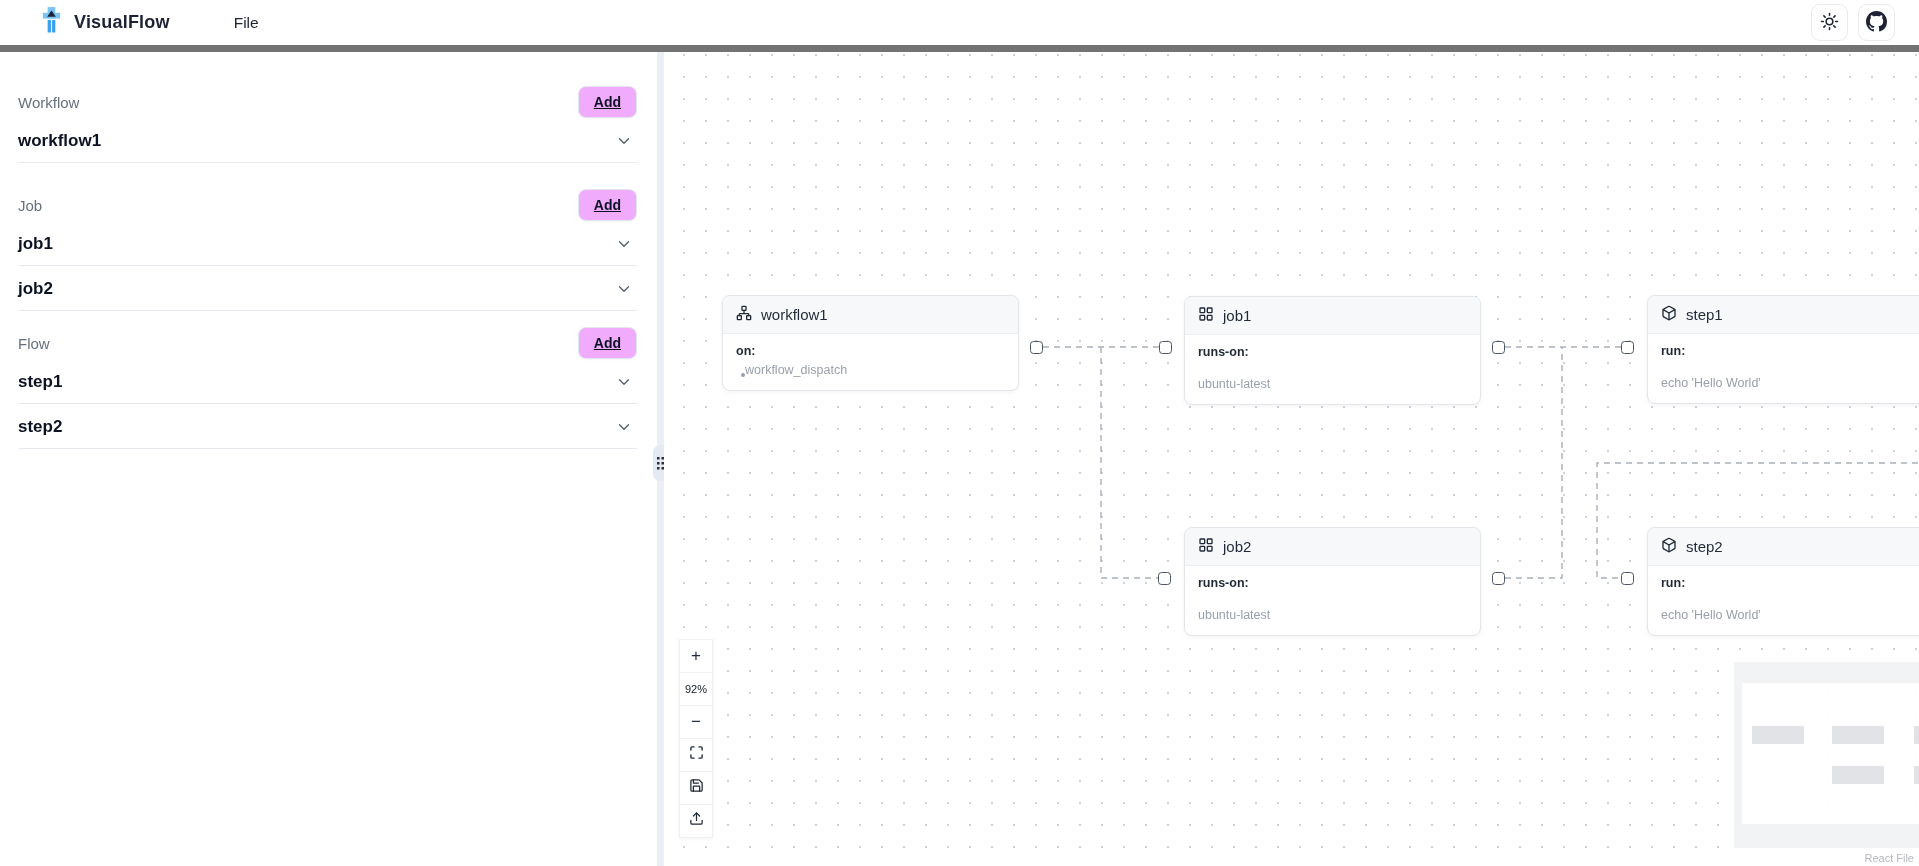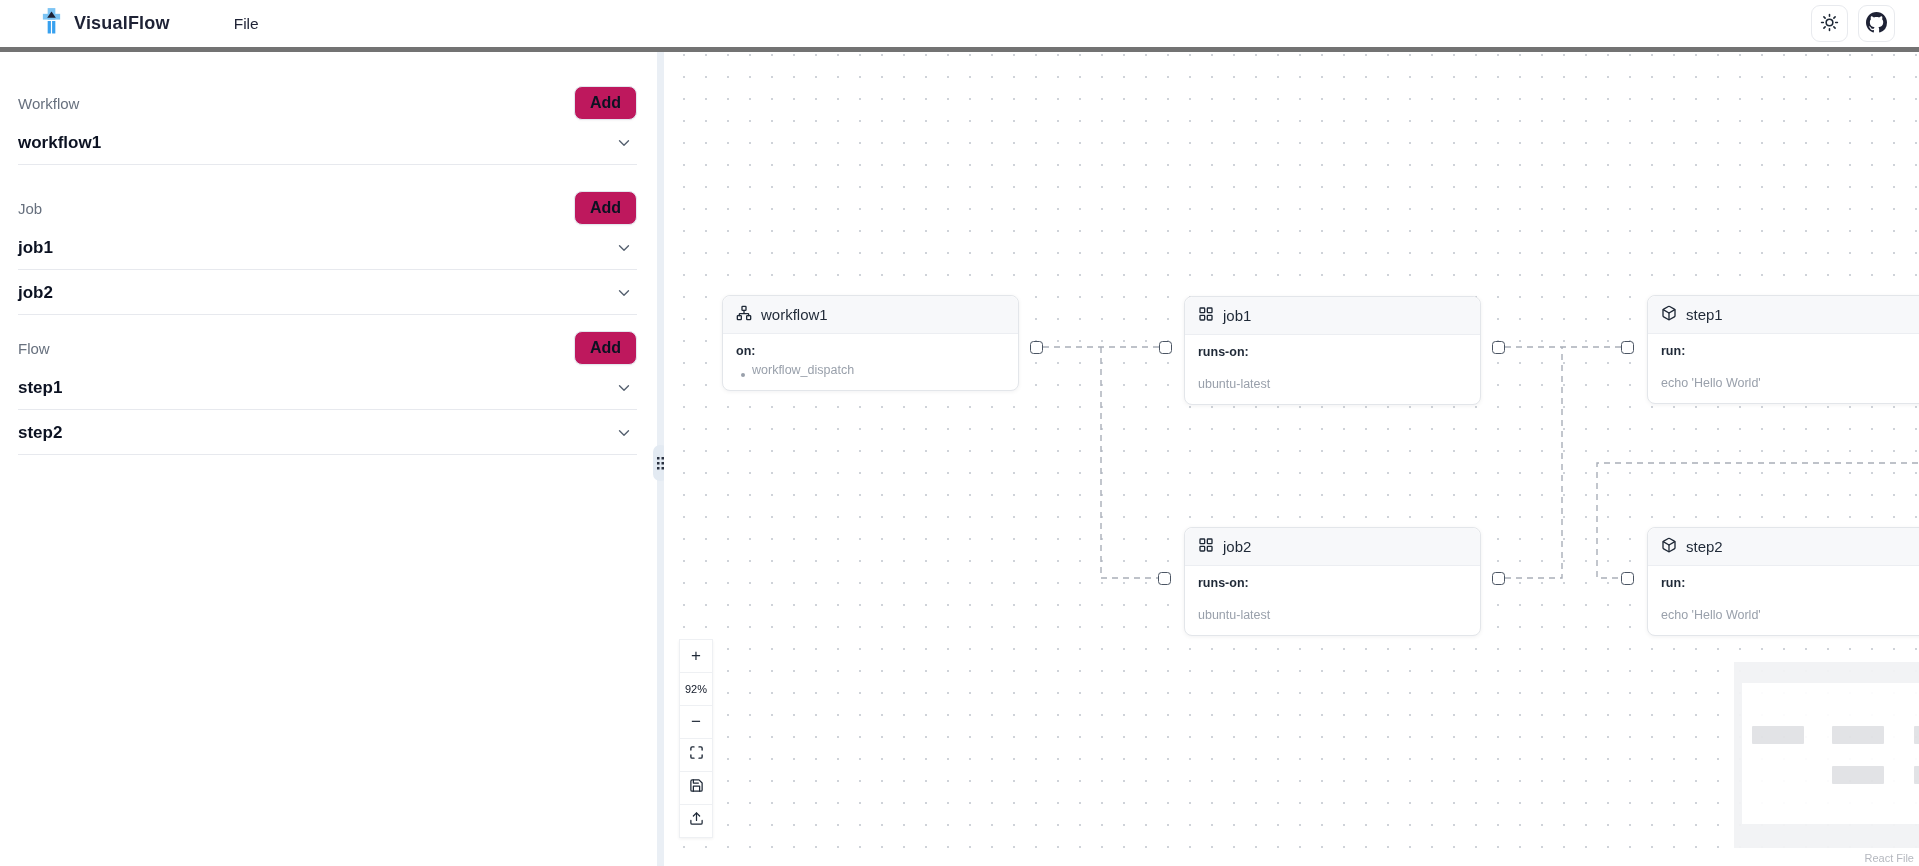--- a/index.html
+++ b/index.html
@@ -1,38 +1,38 @@
 <!DOCTYPE html>
 <html><head>
 <meta charset="utf-8">
 <style>
   * { box-sizing: border-box; margin: 0; padding: 0; }
   html,body { width:1919px; height:866px; overflow:hidden; background:#fff;
     font-family:"Liberation Sans", sans-serif; color:#1e2235; }
 
   
   .topbar { height:52px; display:flex; align-items:center; padding:0 24px 0 40px;
-    border-bottom:5px solid #737373; background:#fff; }
+    border-bottom:7px solid #737373; background:#fff; }
   .brand { display:flex; align-items:center; gap:11px; }
   .brand-name { font-size:18px; font-weight:700; color:#1e2235; letter-spacing:.2px; }
   .menu-file { margin-left:64px; font-size:15.5px; color:#1e2235; cursor:pointer; }
   .topbar-right { margin-left:auto; display:flex; gap:10px; }
   .icon-btn { width:37px; height:37px; border:1px solid #e8eaee; border-radius:9px;
     background:#fff; display:grid; place-items:center; cursor:pointer; }
 
   
   .main { display:flex; height:814px; }
 
   
   .sidebar { width:657px; padding:34px 20px 0 18px; background:#fff; flex:none; }
   .section-head { display:flex; align-items:center; justify-content:space-between; }
   .section-label { font-size:15px; color:#67707e; }
-  .add-btn { padding:7px 15px; font-size:16px; font-weight:600; color:#0c1222;
-    background:#be185d; border:1px solid #e2e7ee; border-radius:8px; cursor:pointer;
-    box-shadow:0 1px 2px rgba(16,24,40,.04); font-family:inherit; }
+  .add-btn { padding:7px 15px; font-size:14px; font-weight:600; color:#0c1222;
+    background:#f0abfc; border:1px solid #e2e7ee; border-radius:8px; cursor:pointer;
+    box-shadow:0 1px 2px rgba(16,24,40,.04); font-family:inherit;text-decoration:underline; }
   .acc-item { display:flex; align-items:center; justify-content:space-between;
     padding:13px 4px 11px 0; border-bottom:1px solid #e7e9ee; cursor:pointer; }
   .acc-title { font-size:17px; font-weight:700; color:#0c1222; }
   .chev { color:#55606f; display:grid; place-items:center; }
   .sec-job { margin-top:26px; } .sec-step { margin-top:16px; }
 
   
   .resizer { width:7px; background:#eaeff5; position:relative; flex:none; cursor:col-resize; }
   .grip { position:absolute; left:-4px; top:393px; width:15px; height:36px;
     background:#e3eaf2; border-radius:7px; display:grid; place-items:center; }
@@ -45,21 +45,21 @@
   .edges path { fill:none; stroke:#a9aeb8; stroke-width:1.4; stroke-dasharray:6 5; }
 
   .node { position:absolute; width:297px; background:#fff; border:1px solid #e3e6ea;
     border-radius:8px; box-shadow:0 1px 4px rgba(20,24,40,.06); }
   .node-head { display:flex; align-items:center; gap:9px; height:38px; padding:0 13px;
     background:#f7f8fa; border-bottom:1px solid #eceef2; border-radius:8px 8px 0 0;
     font-size:15px; font-weight:500; color:#1f2937; }
   .node-body { padding:10px 13px 13px; }
   .f-label { font-size:12.5px; font-weight:700; color:#1f2937; }
   .f-value { font-size:12.5px; color:#99a0ab; margin-top:18px; }
-  .bullet-row { display:flex; align-items:flex-end; gap:7px; margin-top:5px; padding-left:5px; }
+  .bullet-row { display:flex; align-items:flex-end; margin-top:5px; padding-left:5px; }
   .dot { width:4px; height:4px; border-radius:50%; background:#99a0ab; flex:none; }
   .bullet-row .f-value { margin-top:0; }
   .handle { position:absolute; width:13px; height:13px; background:#fff;
     border:1.6px solid #4b5563; border-radius:3.5px; }
 
   
   .controls { position:absolute; left:15px; top:588px; width:34px;
     box-shadow:0 1px 3px rgba(0,0,0,.06); }
   .ctrl { width:34px; height:34px; background:#fff; border:1px solid #eef0f3;
     margin-top:-1px; display:grid; place-items:center; color:#1f2937; font-size:17px;

